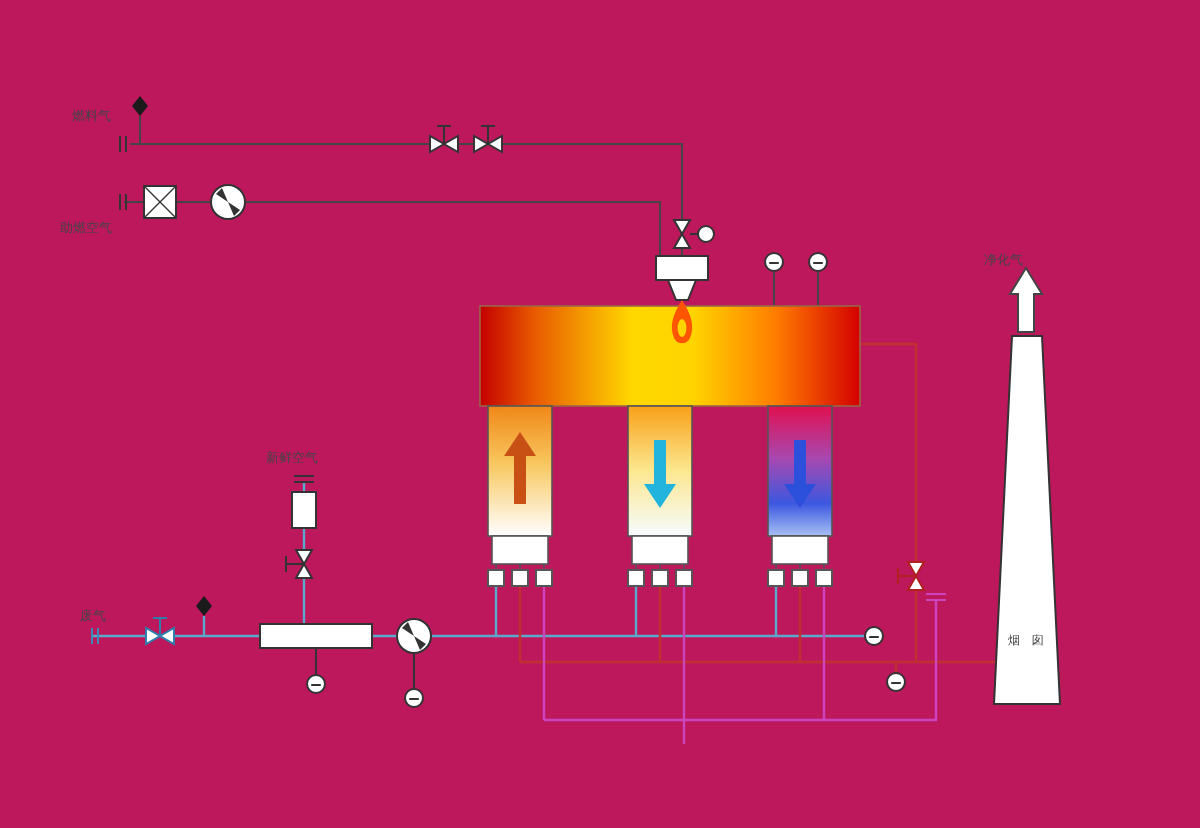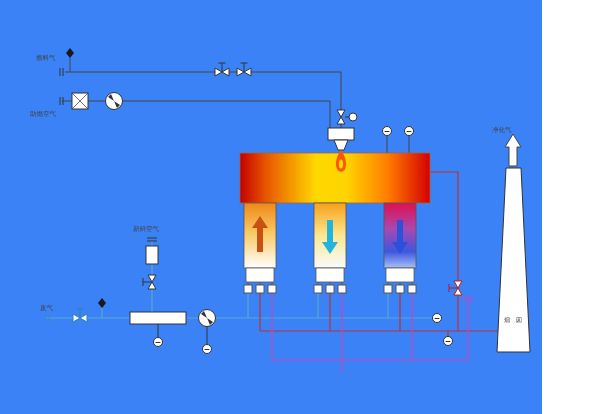--- a/index.html
+++ b/index.html
@@ -1,17 +1,17 @@
 <!DOCTYPE html>
 <html><head>
 <meta charset="utf-8">
 <style>
   html,body{margin:0;padding:0;background:#fff;}
   body{font-family:"Liberation Sans", sans-serif;}
-  .stage{position:relative;width:542px;height:414px;background:#3b82f6;overflow:hidden;}
+  .stage{position:relative;width:600px;height:414px;background:#be185d;overflow:hidden;}
   svg text{font-family:"DejaVu Sans","Liberation Sans",sans-serif;font-size:6.5px;fill:#444;}
   svg .lbl{font-size:6.5px;}
   svg .stack-lbl{font-size:6px;letter-spacing:2px;}
 </style>
 </head>
 <body>
 
 <div class="stage">
 <svg width="600" height="414" viewBox="0 0 600 414">
   <defs>

